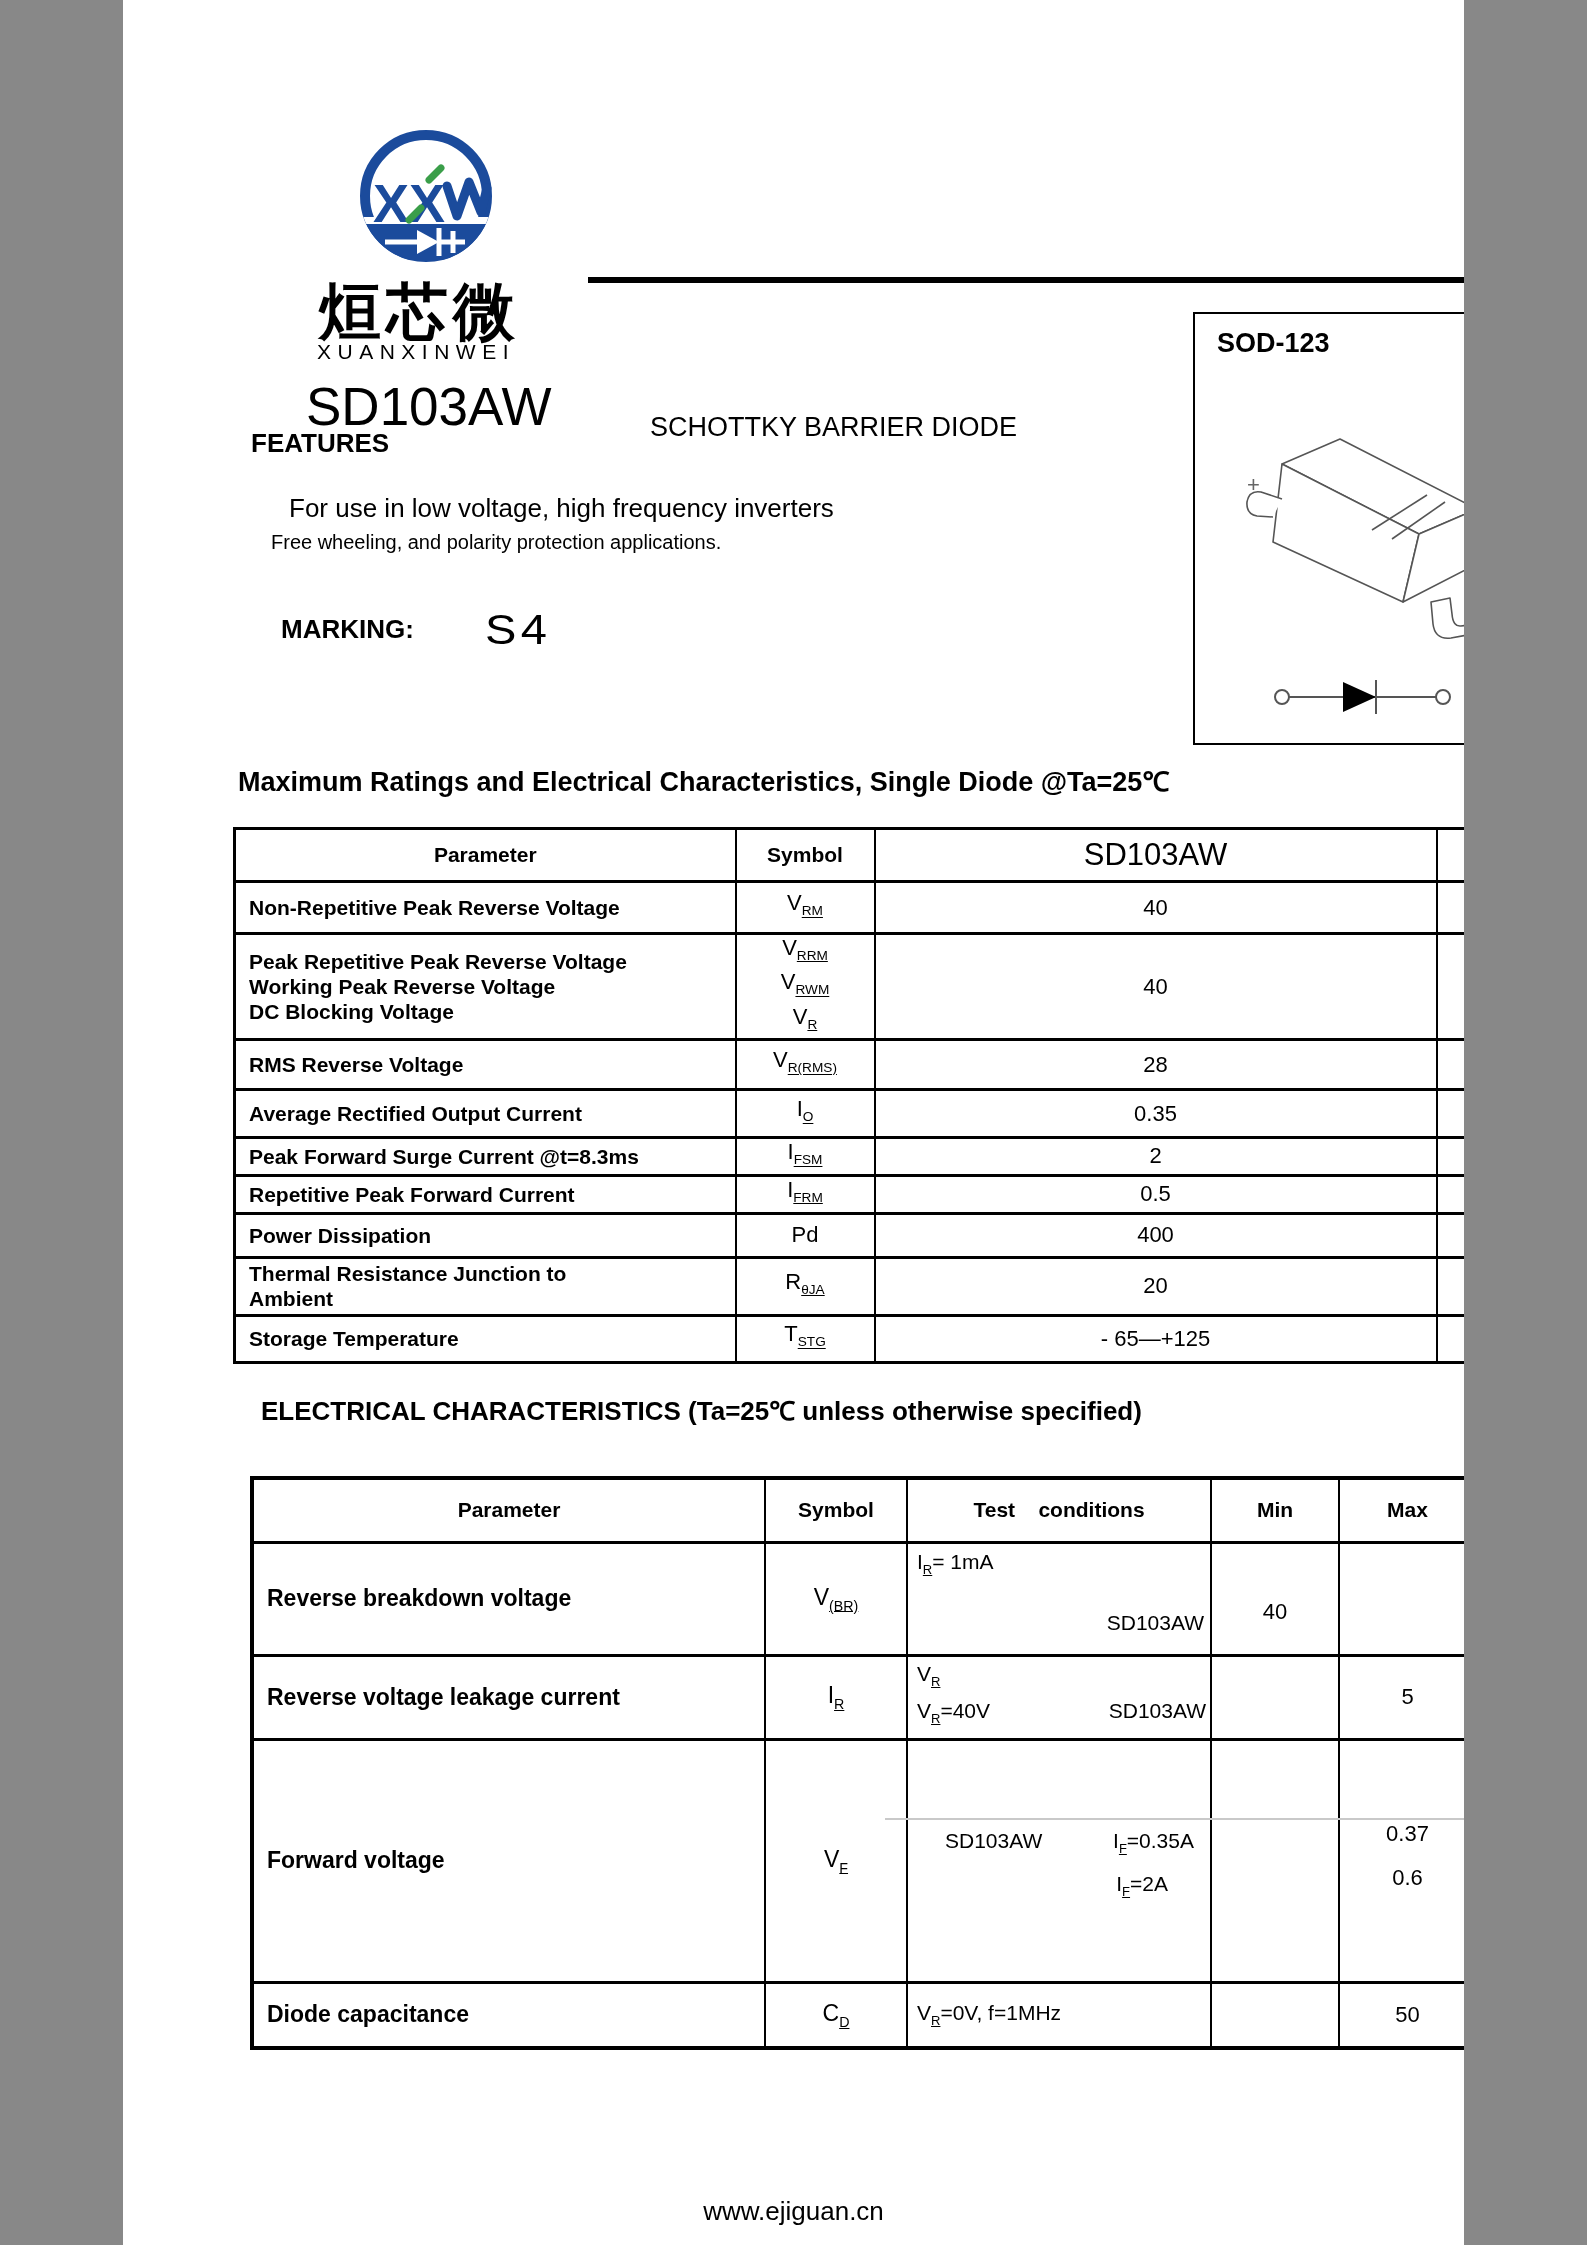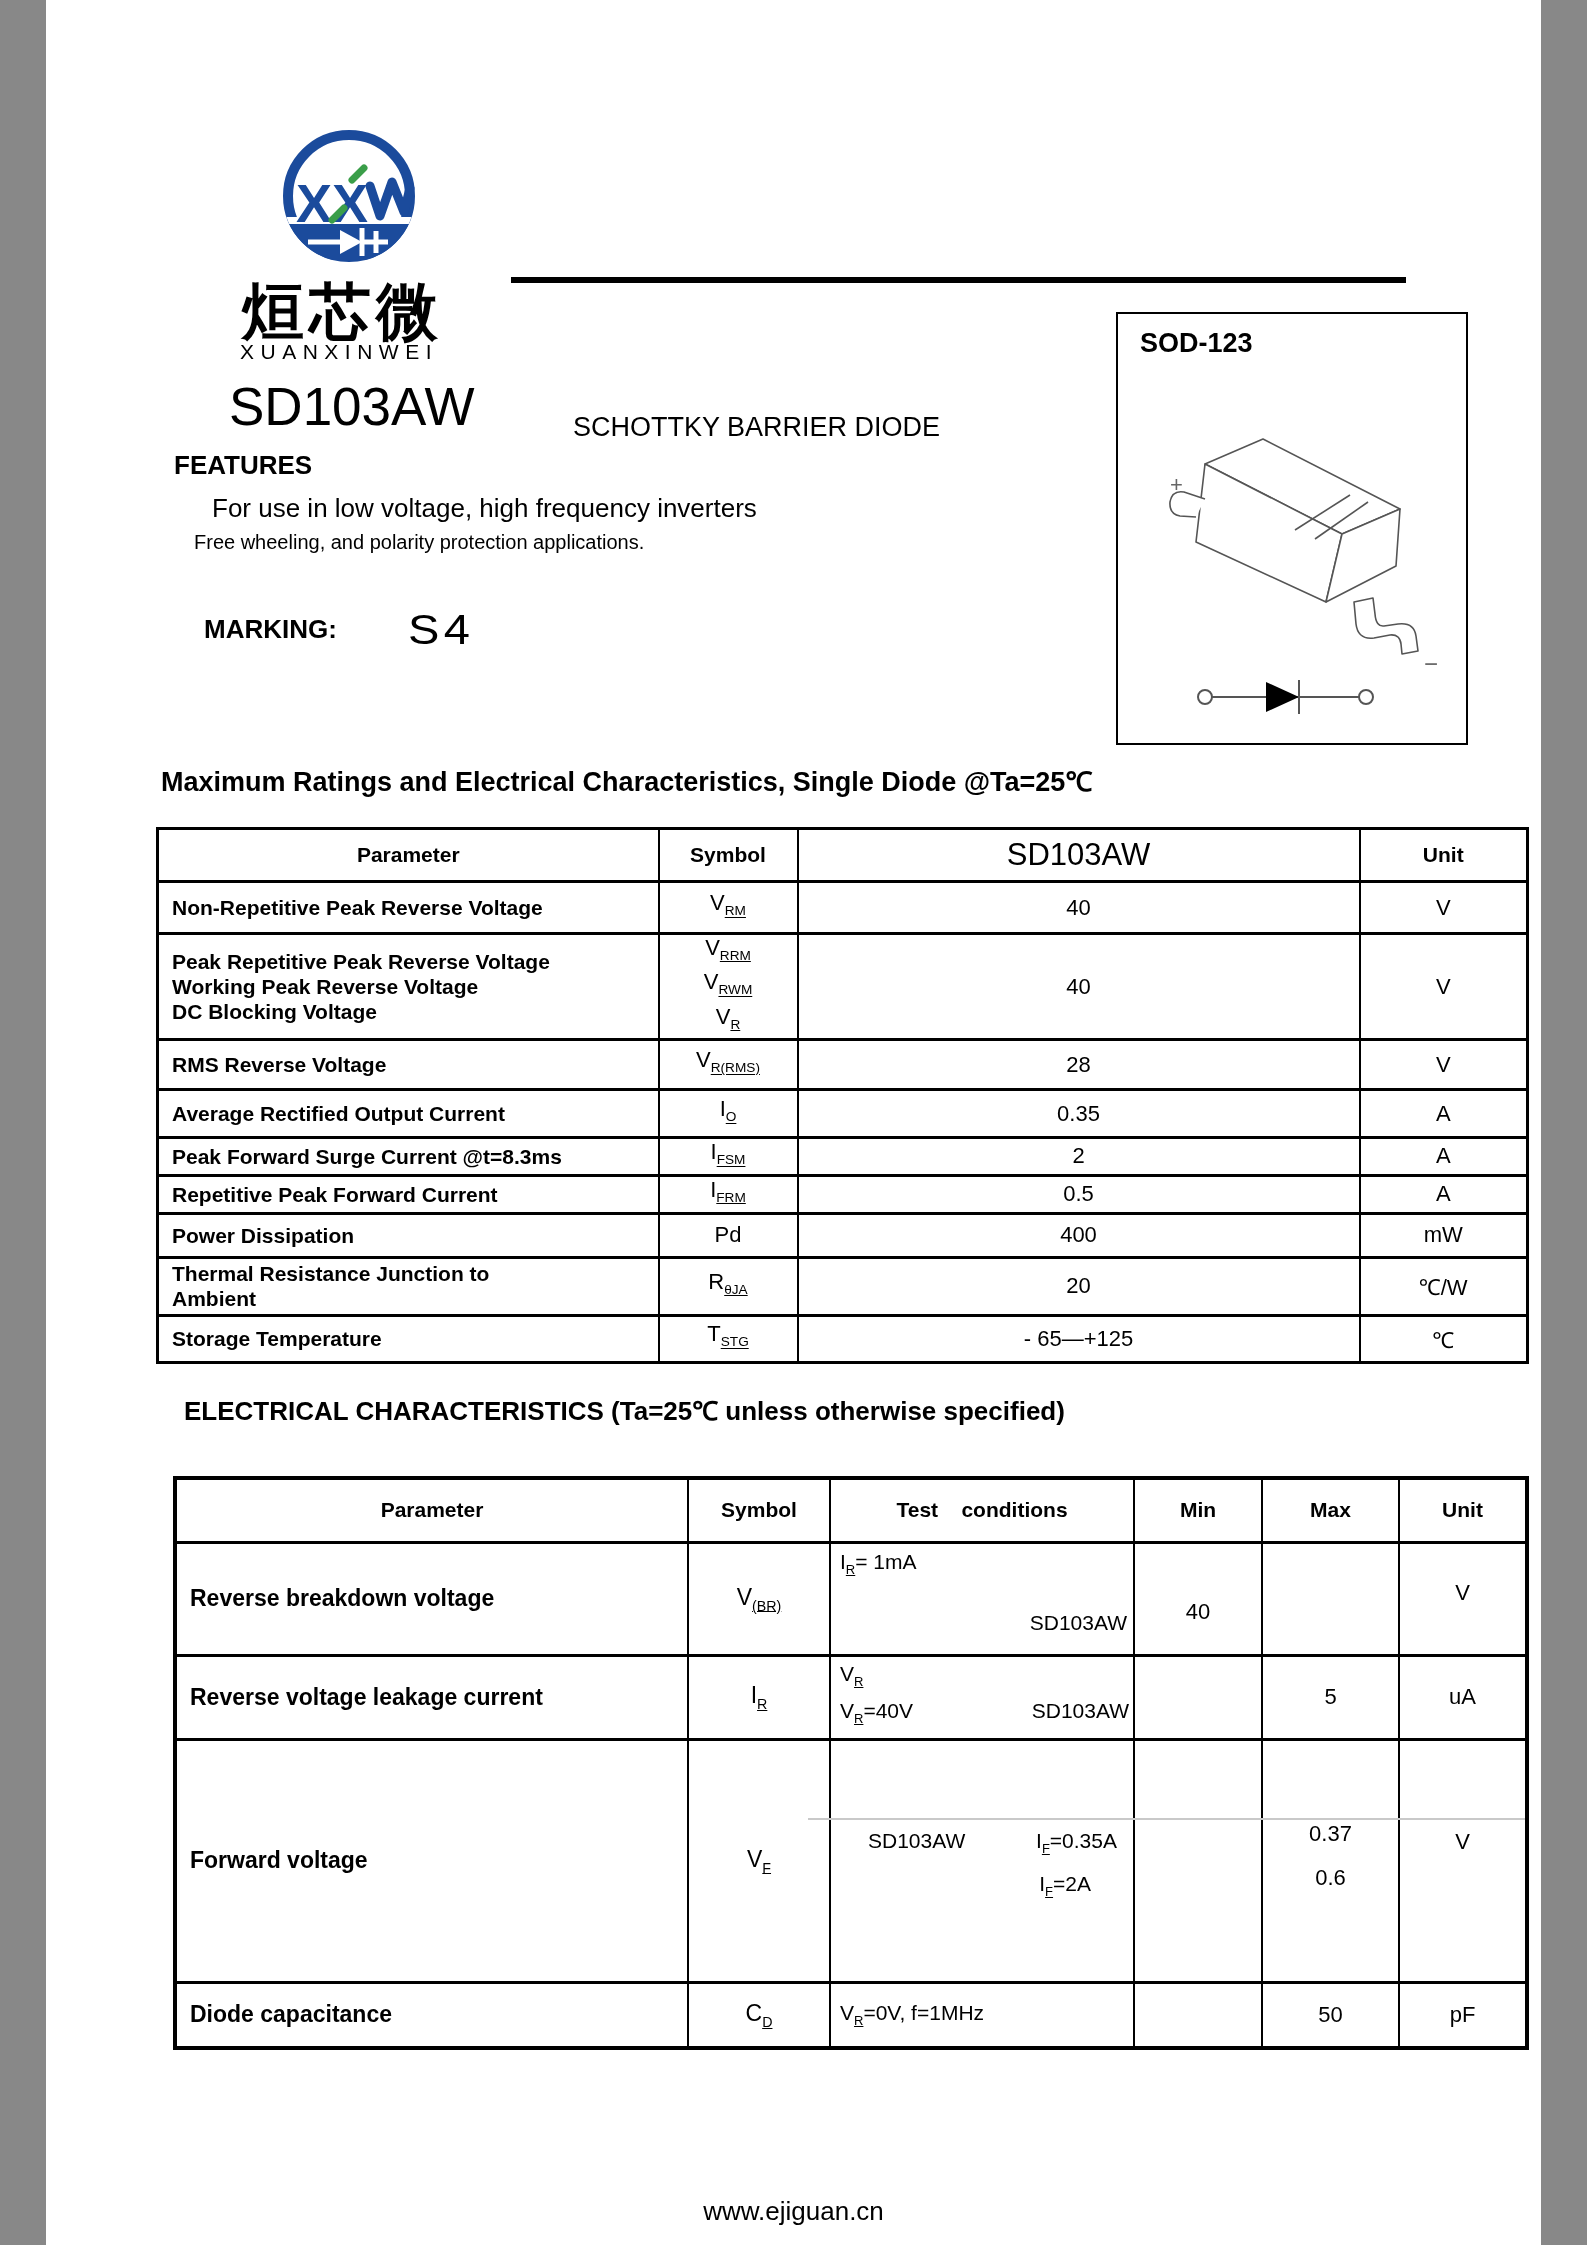--- a/index.html
+++ b/index.html
@@ -1,27 +1,27 @@
 <!DOCTYPE html>
 <html><head>
 <meta charset="utf-8">
 <style>
   * { margin:0; padding:0; box-sizing:border-box; }
   body { background:#888; font-family:"Liberation Sans", sans-serif; color:#000; }
-  .page { position:relative; width:1495px; height:2245px; background:#fff; margin:0 auto; overflow:hidden; }
+  .page { position:relative; width:1341px; height:2245px; background:#fff; margin:0 auto; overflow:hidden; }
   .abs { position:absolute; }
 
   
   .doc-title { left:478px; top:208px; font-size:46px; font-weight:bold; letter-spacing:0px; }
   .title-rule { left:465px; top:277px; width:895px; height:6px; background:#000; }
   .cn-name { left:196px; top:270px; font-size:62px; font-weight:bold; letter-spacing:5px; }
   .romanized { left:194px; top:340px; font-size:21px; letter-spacing:6.5px; font-weight:500; }
   .part-big { left:183px; top:376px; font-size:53px; }
   .subtitle { left:527px; top:412px; font-size:27px; }
-  .features-h { left:128px; top:450px; font-size:26px; font-weight:bold; }
+  .features-h { left:128px; top:428px; font-size:26px; font-weight:bold; }
   .feat1 { left:166px; top:493px; font-size:26px; }
   .feat2 { left:148px; top:531px; font-size:20px;text-align:center; }
   .marking-lbl { left:158px; top:614px; font-size:26px; font-weight:bold; }
   .marking-code { left:362px; top:606px; font-size:42px; letter-spacing:4px; transform:scaleX(1.12); transform-origin:left; }
 
   
   .pkg-box { left:1070px; top:312px; width:352px; height:433px; border:2px solid #000; }
   .pkg-lbl { left:22px; top:14px; font-size:27px; font-weight:bold; position:absolute; }
   .pkg-svg { position:absolute; left:0; top:0; }
 

